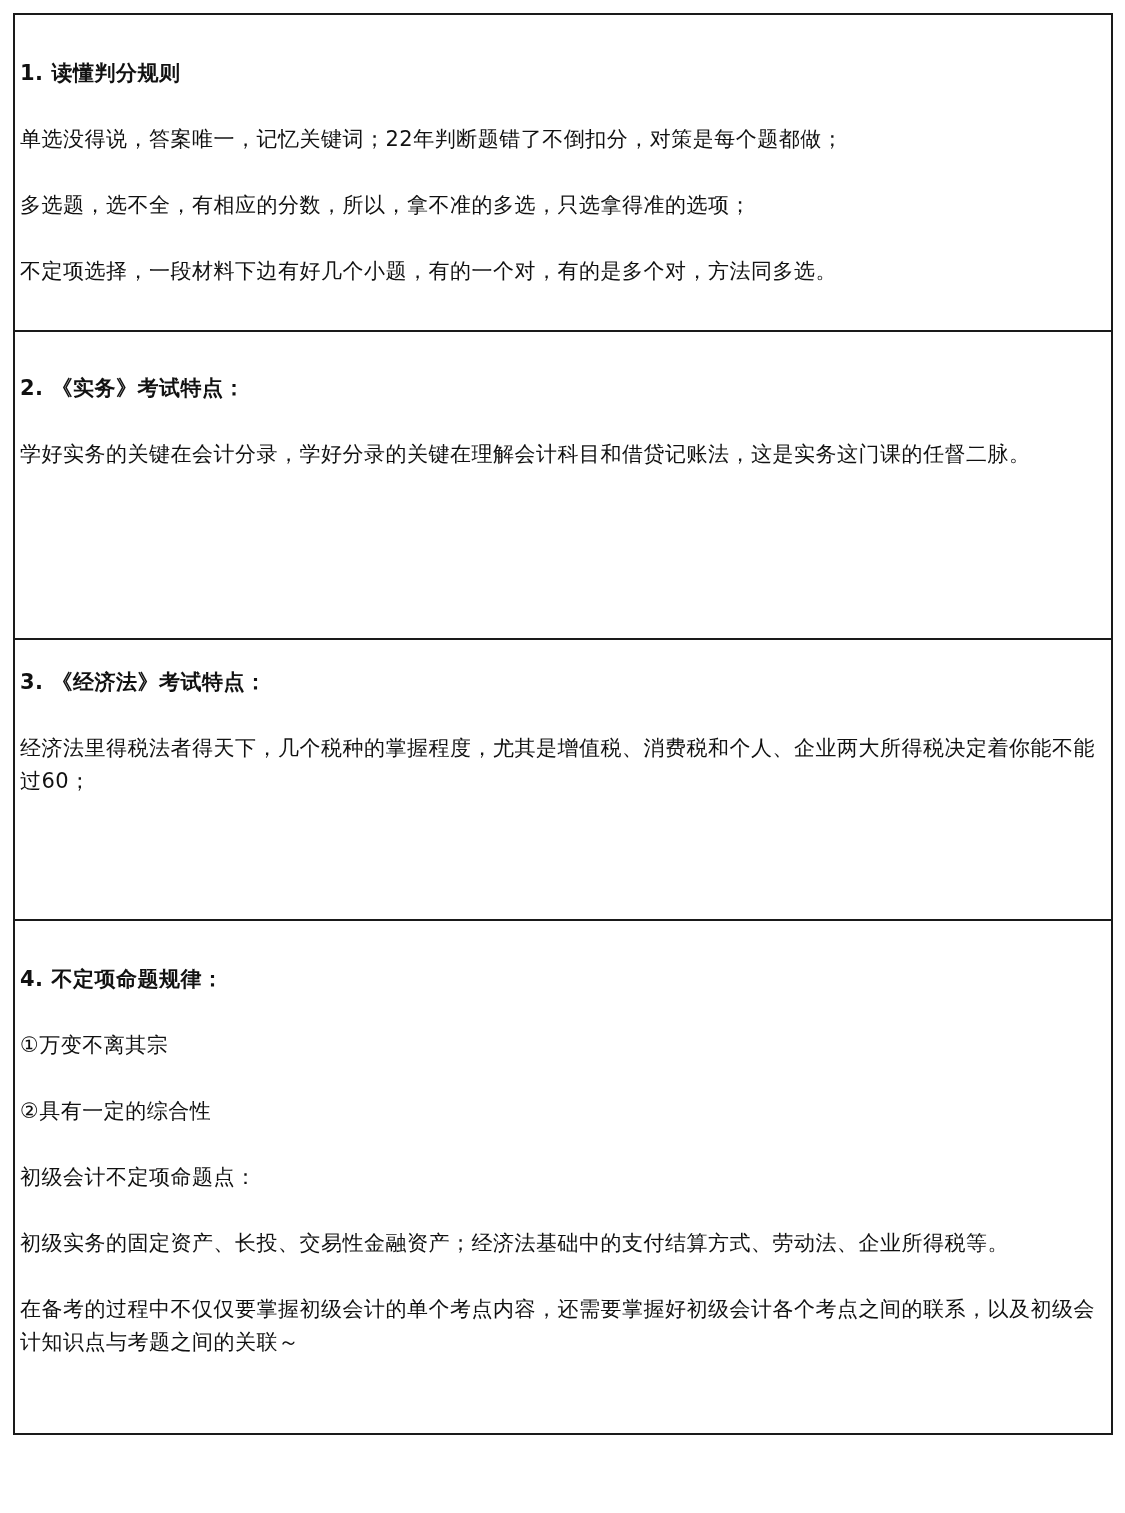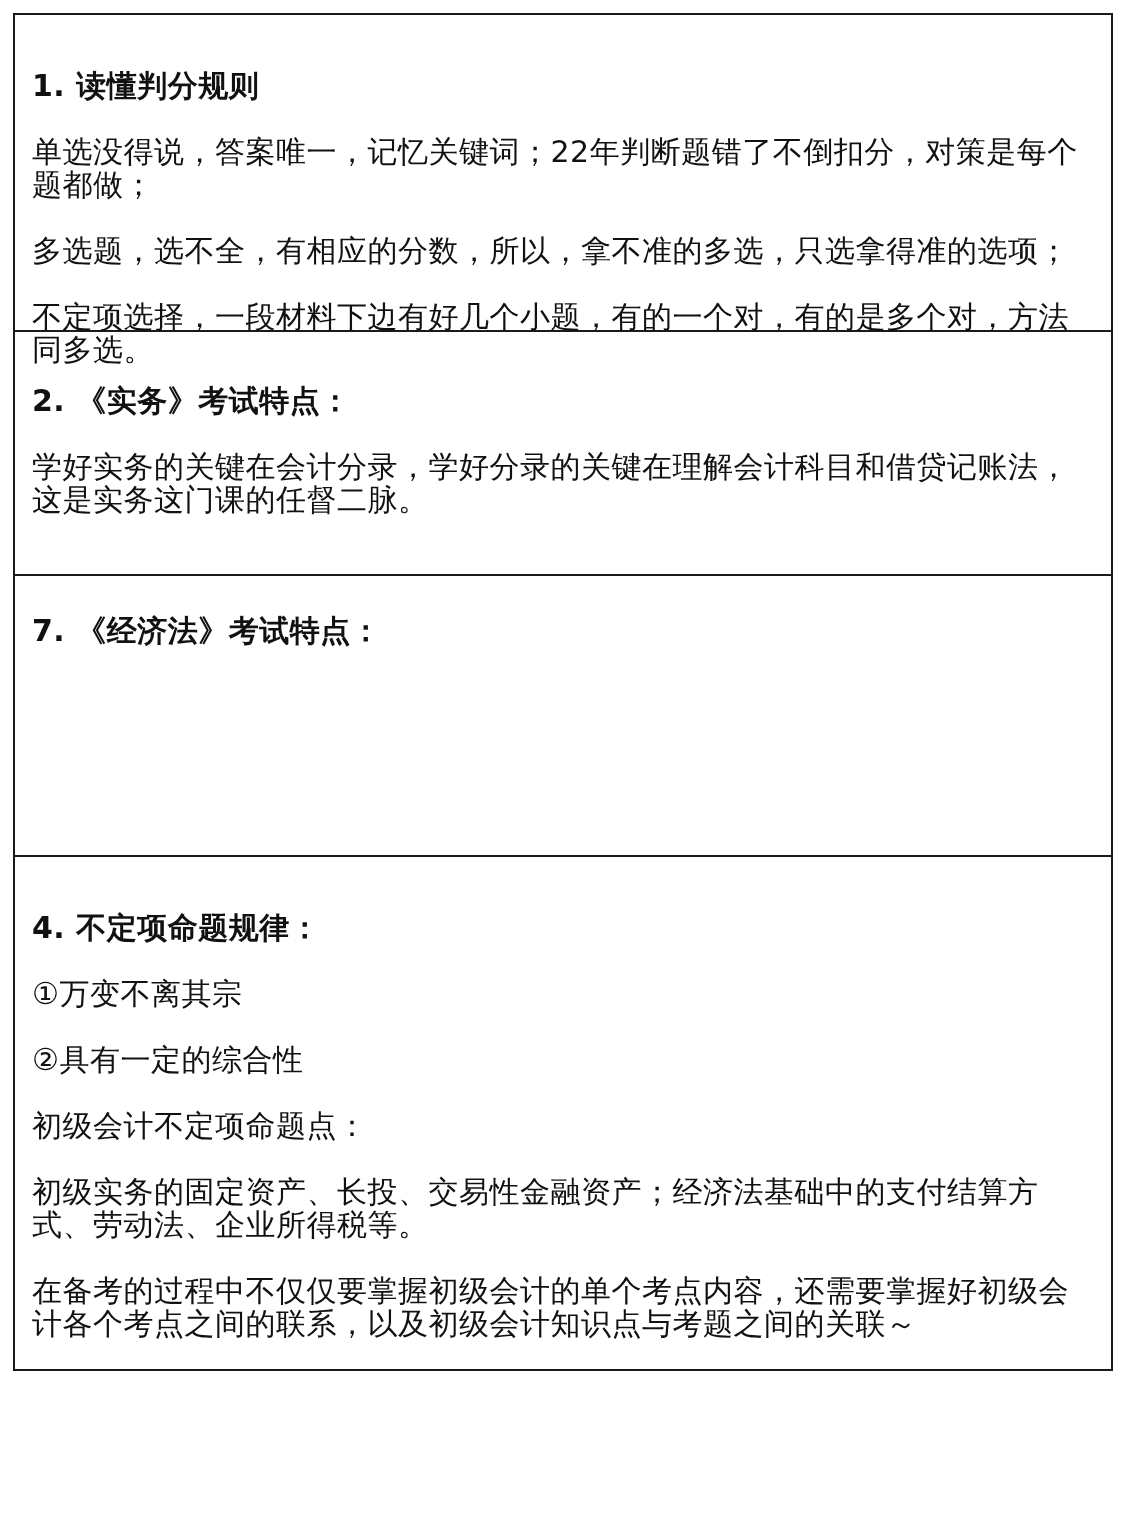--- a/index.html
+++ b/index.html
@@ -1,43 +1,44 @@
 <!DOCTYPE html>
 <html><head>
 <meta charset="utf-8">
 <style>
   html, body { margin: 0; padding: 0; background: #ffffff; }
   body { width: 1125px; height: 1513px; position: relative; font-family: "DejaVu Sans", "Liberation Sans", sans-serif; color: #111; }
   .tbl { position: absolute; left: 13px; top: 13px; width: 1096px; border: 2px solid #1a1a1a; }
   .cell { border-top: 2px solid #1a1a1a; box-sizing: border-box; padding: 0 4px 0 5px; }
   .cell:first-child { border-top: none; }
-  .cell p { margin: 12px; font-size: 30px; line-height: 33px; letter-spacing: 0.5px; }
+  .cell p { margin: 0; font-size: 21px; line-height: 33px; letter-spacing: 0.5px; }
   .cell .h { font-weight: bold; }
   #c1 { height: 315px; padding-top: 42px; }
-  #c2 { height: 244px; padding-top: 40px; }
+  #c2 { height: 308px; padding-top: 40px; }
   #c3 { height: 281px; padding-top: 26px; }
   #c4 { height: 514px; padding-top: 42px; }
   .gap { margin-top: 33px !important; }
 </style>
 </head>
 <body>
 
 <div class="tbl">
   <div class="cell" id="c1">
     <p class="h">1. 读懂判分规则</p>
     <p class="gap">单选没得说，答案唯一，记忆关键词；22年判断题错了不倒扣分，对策是每个题都做；</p>
     <p class="gap">多选题，选不全，有相应的分数，所以，拿不准的多选，只选拿得准的选项；</p>
     <p class="gap">不定项选择，一段材料下边有好几个小题，有的一个对，有的是多个对，方法同多选。</p>
   </div>
   <div class="cell" id="c2">
     <p class="h">2. 《实务》考试特点：</p>
     <p class="gap">学好实务的关键在会计分录，学好分录的关键在理解会计科目和借贷记账法，这是实务这门课的任督二脉。</p>
   </div>
   <div class="cell" id="c3">
-    <p class="h">7. 《经济法》考试特点：</p>
+    <p class="h">3. 《经济法》考试特点：</p>
+    <p class="gap">经济法里得税法者得天下，几个税种的掌握程度，尤其是增值税、消费税和个人、企业两大所得税决定着你能不能过60；</p>
   </div>
   <div class="cell" id="c4">
     <p class="h">4. 不定项命题规律：</p>
     <p class="gap">①万变不离其宗</p>
     <p class="gap">②具有一定的综合性</p>
     <p class="gap">初级会计不定项命题点：</p>
     <p class="gap">初级实务的固定资产、长投、交易性金融资产；经济法基础中的支付结算方式、劳动法、企业所得税等。</p>
     <p class="gap">在备考的过程中不仅仅要掌握初级会计的单个考点内容，还需要掌握好初级会计各个考点之间的联系，以及初级会计知识点与考题之间的关联～</p>
   </div>
 </div>

